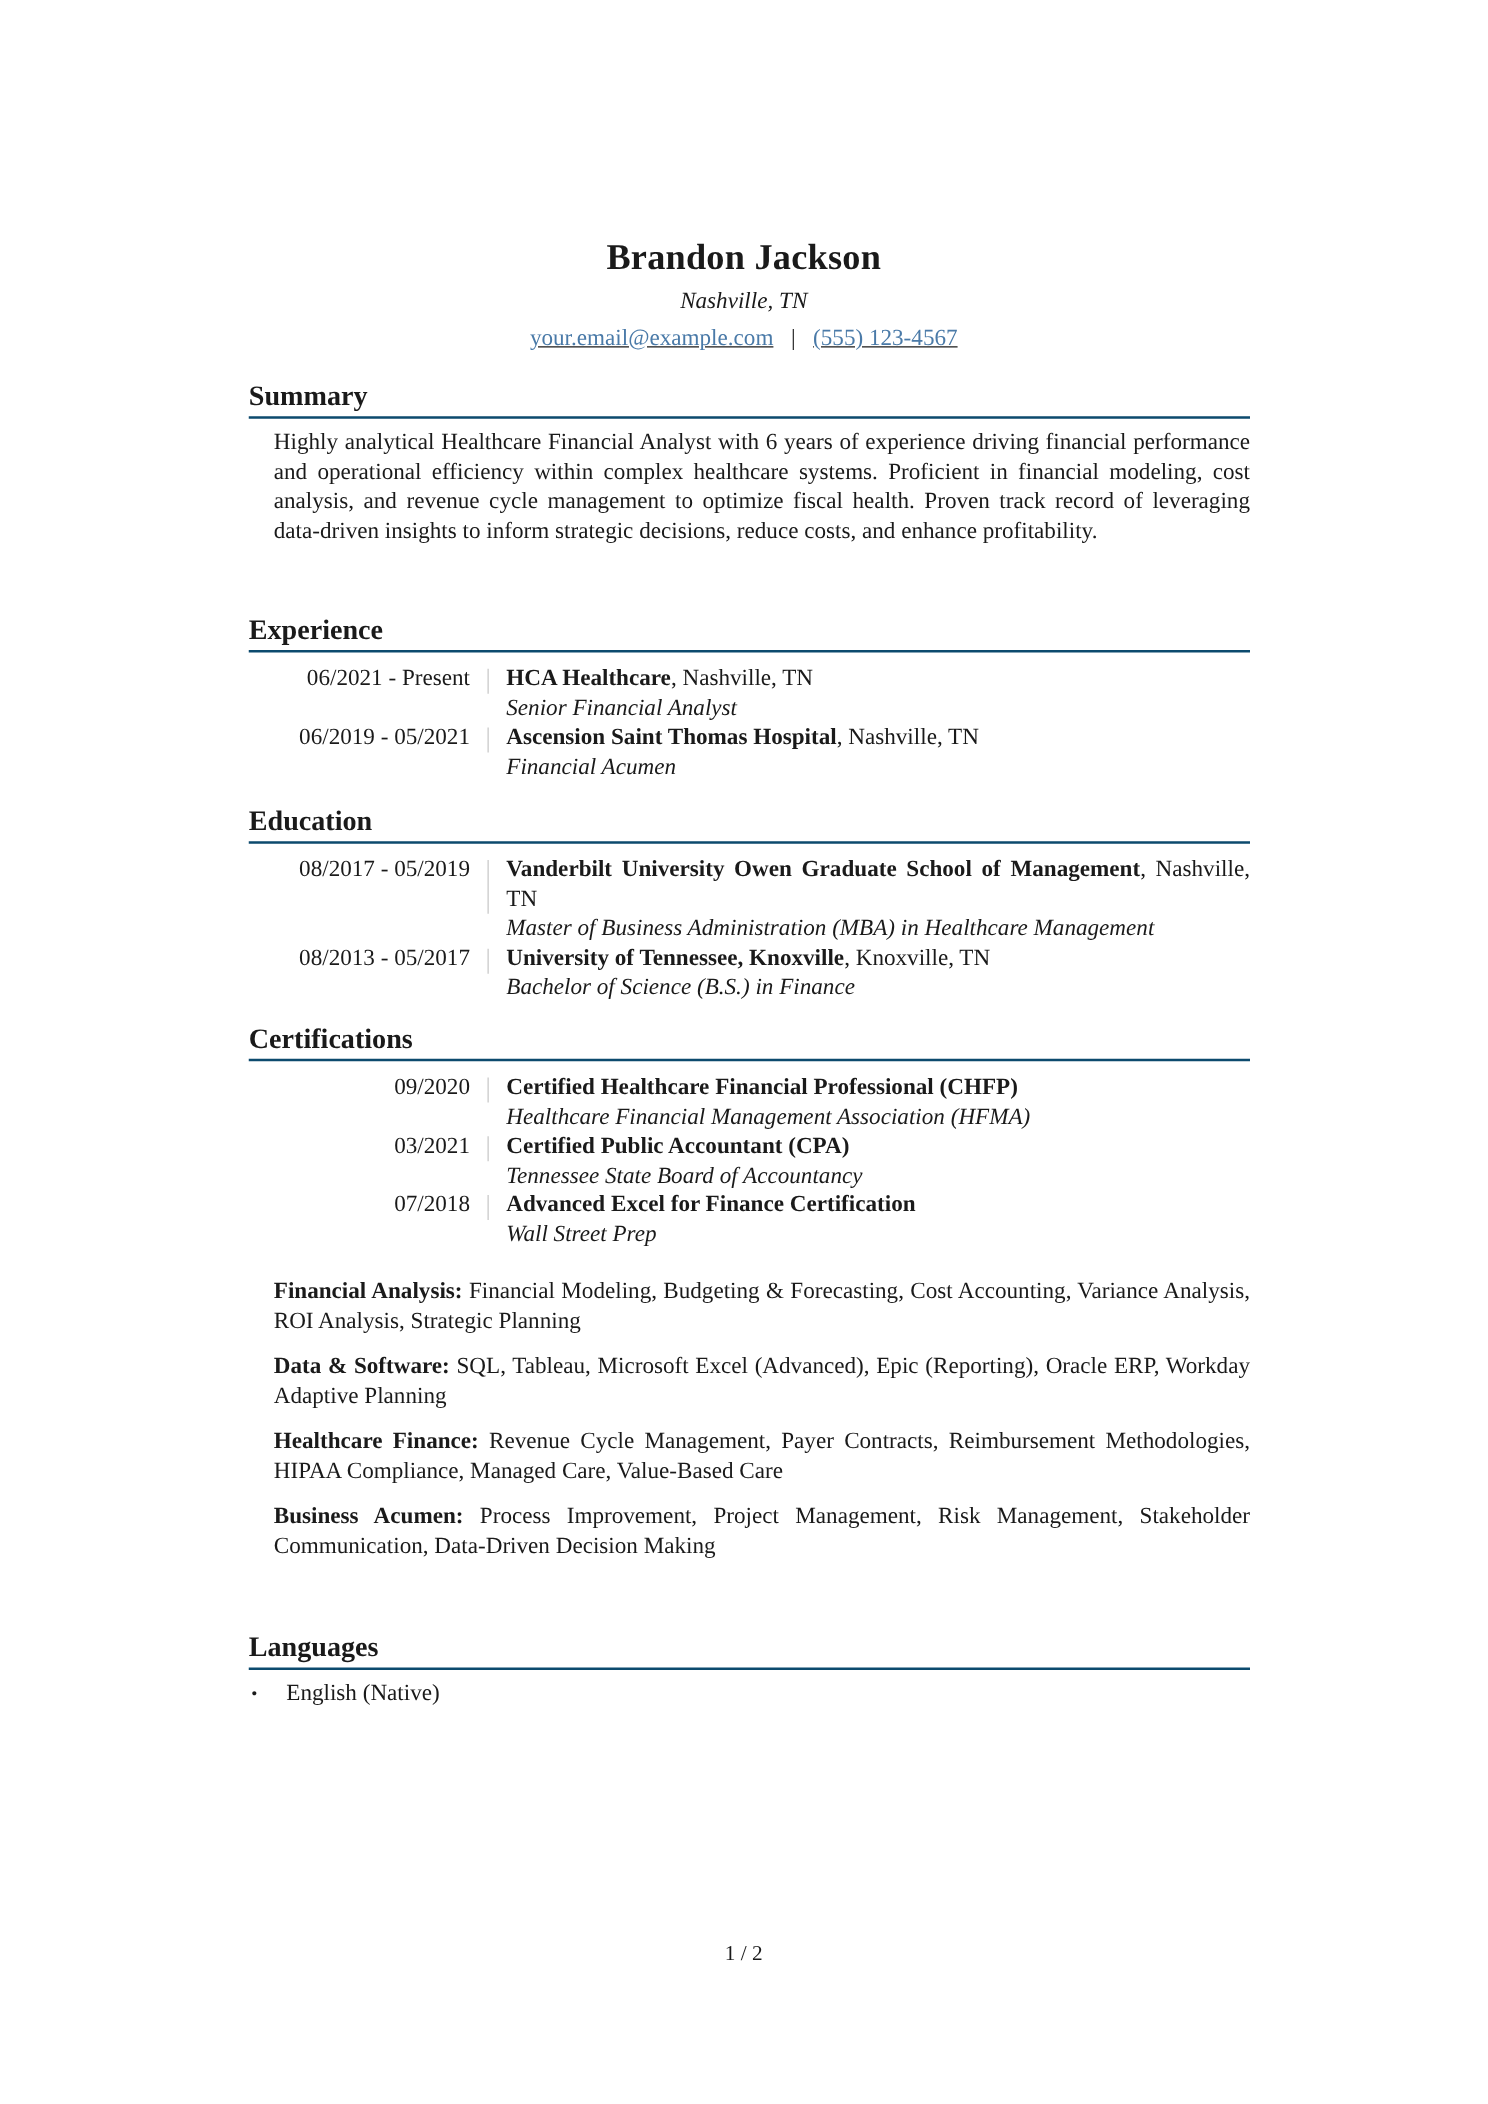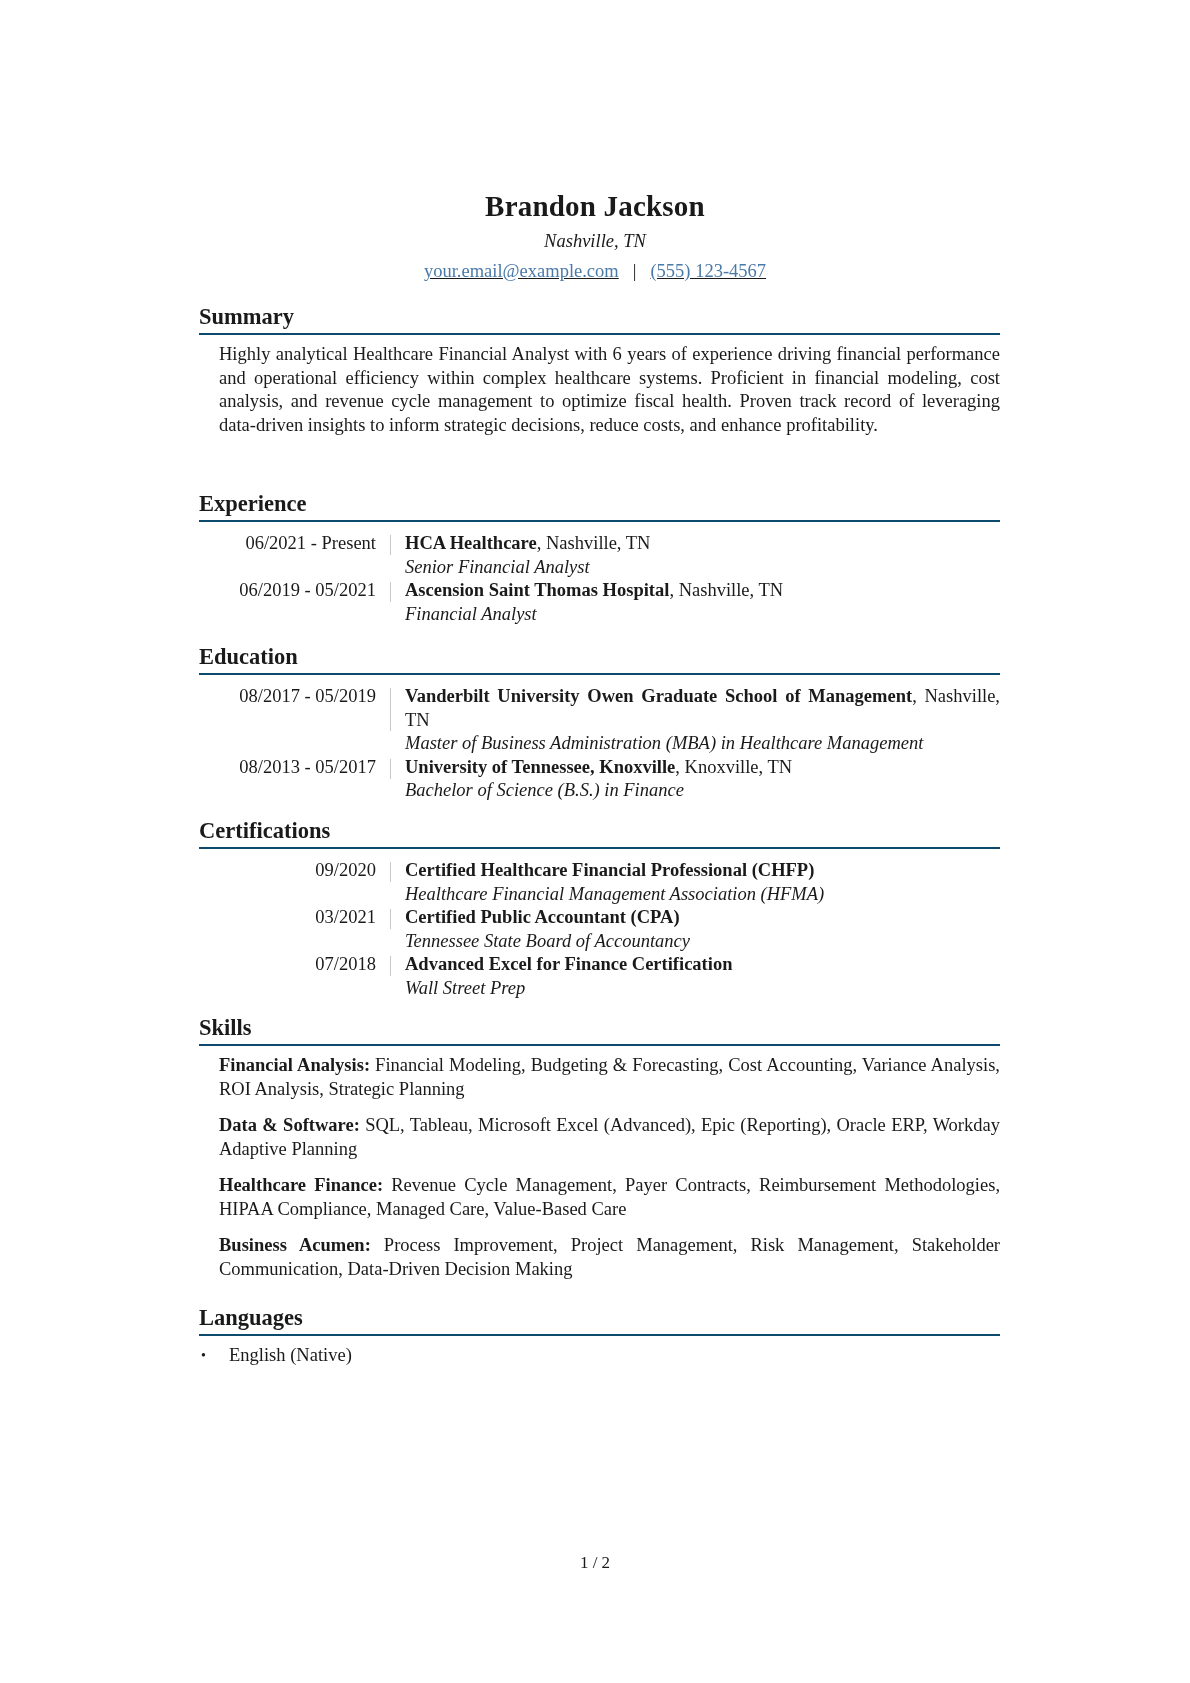--- a/index.html
+++ b/index.html
@@ -73,21 +73,21 @@
         <div class="entry-date">06/2021 - Present</div>
         <div class="entry-body" style="--div-h:20px;">
           <span class="line1"><span class="bold">HCA Healthcare</span><span>, Nashville, TN</span></span>
           <span class="italic">Senior Financial Analyst</span>
         </div>
       </div>
       <div class="entry">
         <div class="entry-date">06/2019 - 05/2021</div>
         <div class="entry-body" style="--div-h:20px;">
           <span class="line1"><span class="bold">Ascension Saint Thomas Hospital</span><span>, Nashville, TN</span></span>
-          <span class="italic">Financial Analyst</span>
+          <span class="italic">Financial Acumen</span>
         </div>
       </div>
     </div>
   </div>
 
   <div class="section" style="top:643px;">
     <h2 class="section-title">Education</h2>
     <div class="rows">
       <div class="entry">
         <div class="entry-date">08/2017 - 05/2019</div>
@@ -127,21 +127,20 @@
         <div class="entry-date">07/2018</div>
         <div class="entry-body" style="--div-h:20px;">
           <span class="line1 bold">Advanced Excel for Finance Certification</span>
           <span class="italic">Wall Street Prep</span>
         </div>
       </div>
     </div>
   </div>
 
   <div class="section" style="top:1014px;">
-    <h2 class="section-title">Skills</h2>
     <div class="skills">
       <div class="skill"><span class="cat">Financial Analysis:</span><span> Financial Modeling, Budgeting &amp; Forecasting, Cost Accounting, Variance Analysis, ROI Analysis, Strategic Planning</span></div>
       <div class="skill"><span class="cat">Data &amp; Software:</span><span> SQL, Tableau, Microsoft Excel (Advanced), Epic (Reporting), Oracle ERP, Workday Adaptive Planning</span></div>
       <div class="skill"><span class="cat">Healthcare Finance:</span><span> Revenue Cycle Management, Payer Contracts, Reimbursement Methodologies, HIPAA Compliance, Managed Care, Value-Based Care</span></div>
       <div class="skill"><span class="cat">Business Acumen:</span><span> Process Improvement, Project Management, Risk Management, Stakeholder Communication, Data-Driven Decision Making</span></div>
     </div>
   </div>
 
   <div class="section" style="top:1304px;">
     <h2 class="section-title">Languages</h2>

